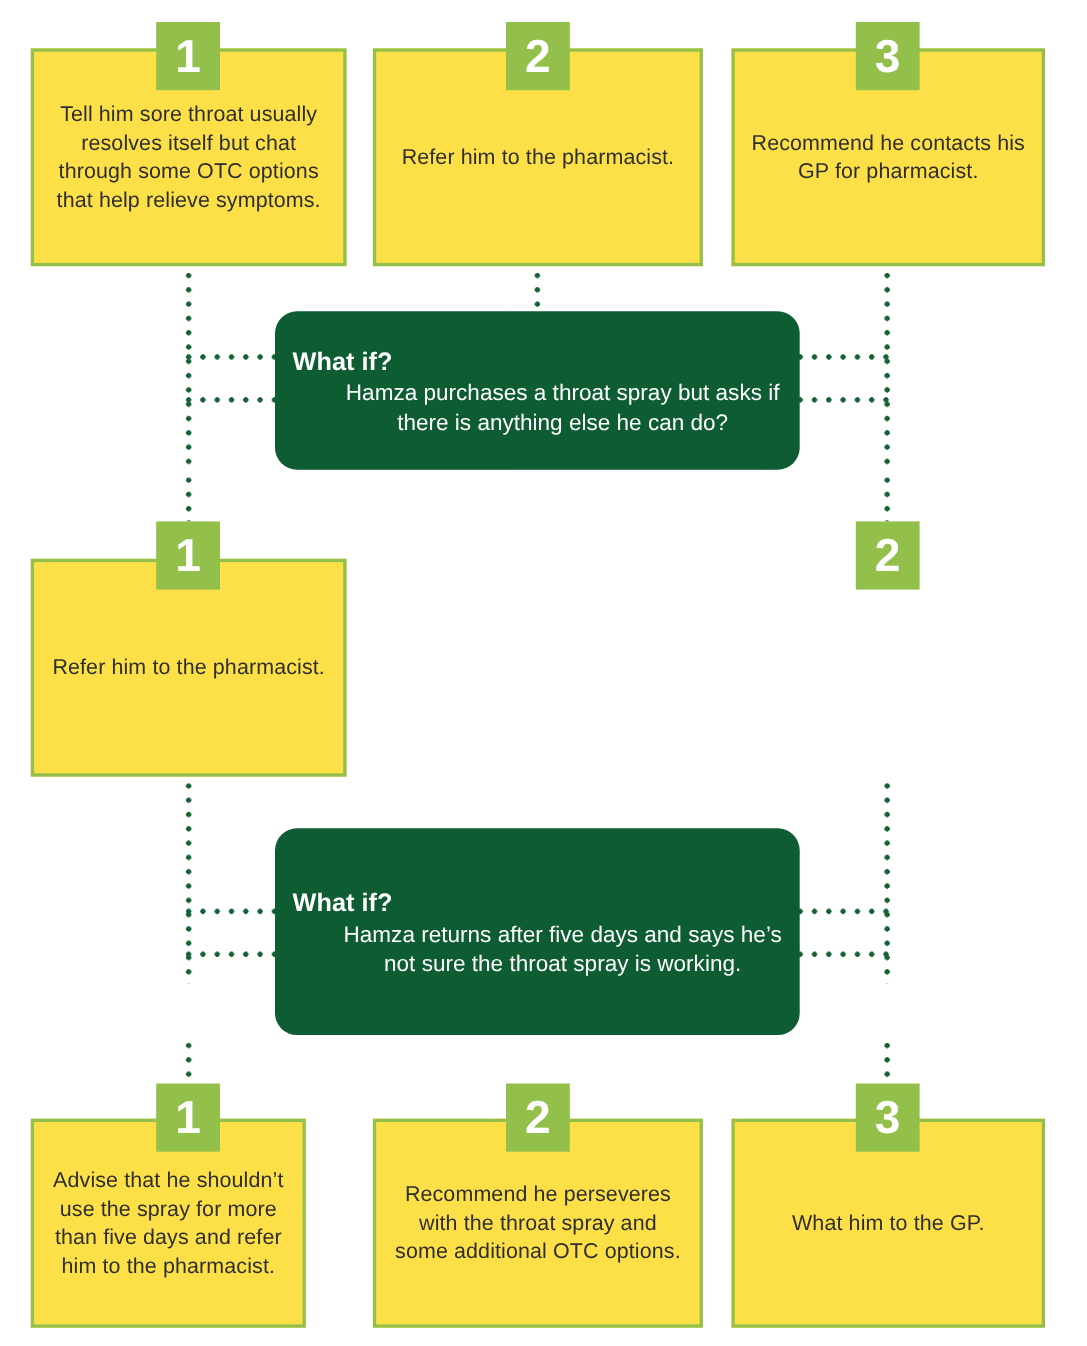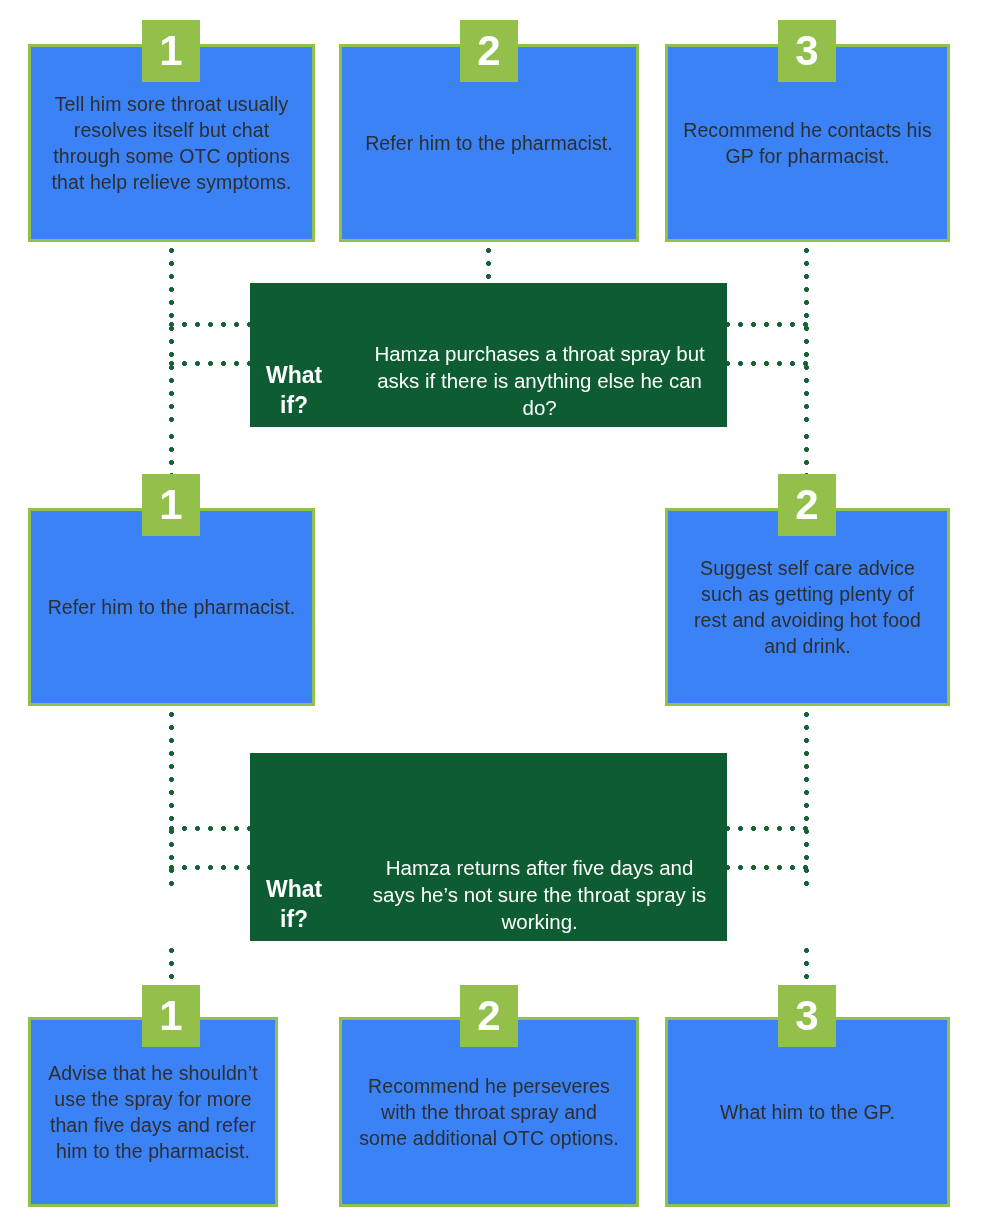--- a/index.html
+++ b/index.html
@@ -19,21 +19,21 @@
     width: 988px;
     height: 1224px;
     background: #ffffff;
   }
 
   
   .card {
     position: absolute;
     box-sizing: border-box;
     border: 3px solid #93c04a;
-    background: #3b82f6;
+    background: #fde047;
     display: flex;
     align-items: center;
     justify-content: center;
     text-align: center;
   }
   .card-text {
     display: block;
     font-size: 19.5px;
     line-height: 26px;
     color: #2e2e2e;
@@ -56,26 +56,27 @@
     z-index: 5;
   }
 
   
   .whatif {
     position: absolute;
     box-sizing: border-box;
     background: #0d5c32;
     color: #ffffff;
     display: flex;
-    flex-direction: row;
-    align-items: flex-end;
+    flex-direction: column;
+    align-items: flex-start;
     justify-content: center;
     text-align: center;
     z-index: 4;
     padding: 6px 16px;
+    border-radius: 20px;
   }
   .whatif-title {
     font-size: 23px;
     font-weight: 700;
     line-height: 30px;
     margin-bottom: 1px;
   }
   .whatif-body {
     font-size: 20.5px;
     line-height: 27px;
@@ -133,23 +134,20 @@
   <div class="whatif" style="left:250px; top:283px; width:477px; height:144px;">
     <div class="whatif-title">What if?</div>
     <div class="whatif-body">Hamza purchases a throat spray but asks if there is anything else he can do?</div>
   </div>
 
   <div class="card" style="left:28px; top:508px; width:287px; height:198px;">
     <span class="card-text">Refer him to the pharmacist.</span>
   </div>
   <div class="badge" style="left:142px; top:474px;">1</div>
 
-  <div class="card" style="left:665px; top:508px; width:285px; height:198px;">
-    <span class="card-text">Suggest self care advice such as getting plenty of rest and avoiding hot food and drink.</span>
-  </div>
   <div class="badge" style="left:778px; top:474px;">2</div>
 
   <div class="dot-v" style="left:169px; top:434px; height:40px;"></div>
   <div class="dot-v" style="left:804px; top:434px; height:40px;"></div>
 
   <div class="dot-v" style="left:169px; top:712px; height:182px;"></div>
   <div class="dot-v" style="left:804px; top:712px; height:182px;"></div>
 
   <div class="dot-h" style="left:169px; top:826px; width:84px;"></div>
   <div class="dot-h" style="left:169px; top:865px; width:84px;"></div>

